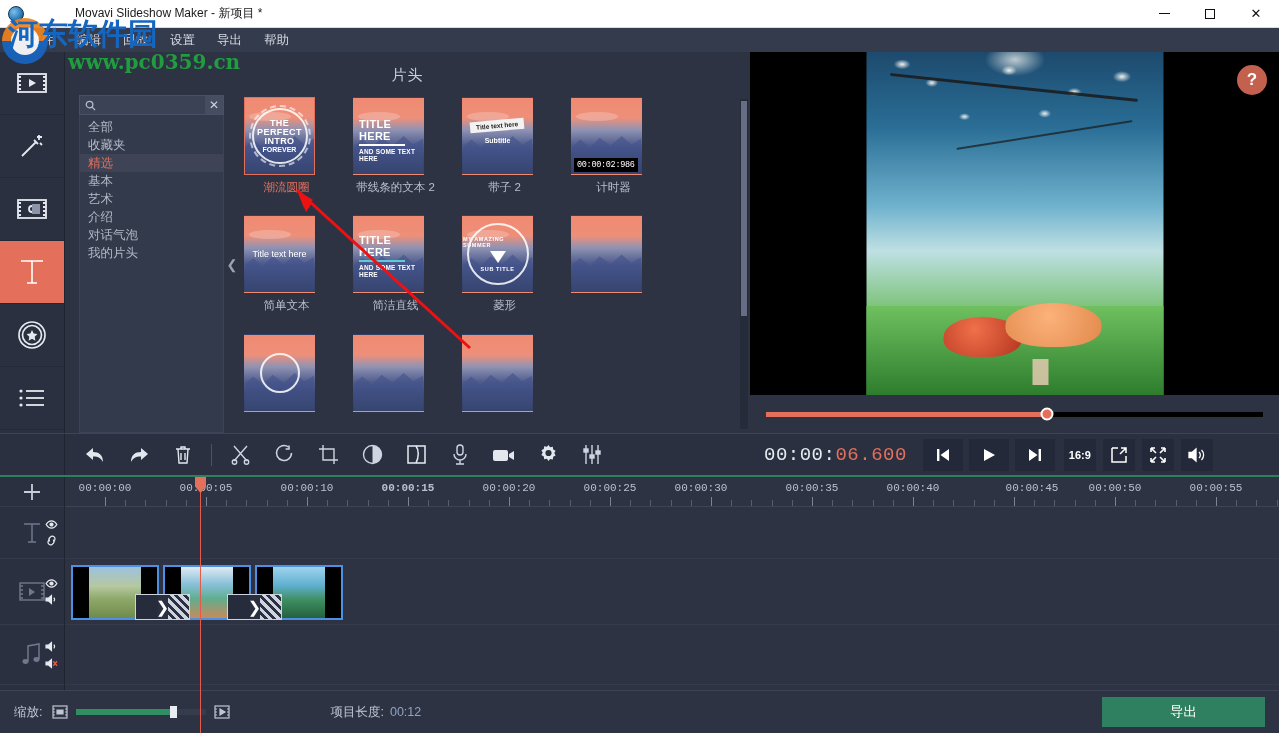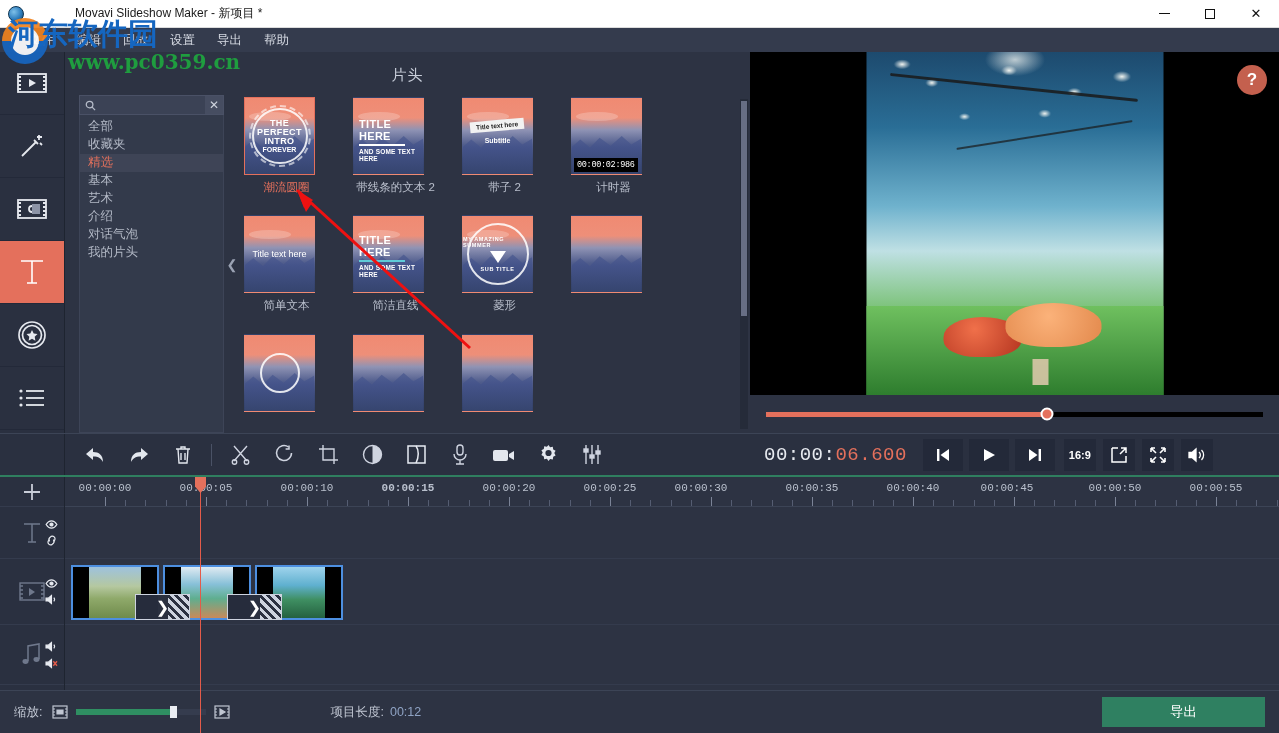--- a/index.html
+++ b/index.html
@@ -64,21 +64,21 @@
   #searchbox .mag{ margin:0 4px 0 5px; flex:none; }
   #searchbox input{
     flex:1; background:transparent; border:none; outline:none;
     color:#c8cdd8; font-size:11px; font-family:inherit; min-width:0;
   }
   #searchbox .xbtn{
     width:18px;height:100%;background:#464d61;display:flex;align-items:center;justify-content:center;
     color:#cfd4de;font-size:12px;flex:none;
   }
   #cat-list{ flex:1; background:#333a4b; border:1px solid #3d4457; border-top:none;
-             padding:3px 0; overflow:hidden;font-family:Liberation Mono, monospace; }
+             padding:3px 0; overflow:hidden; }
   .cat{ padding:1px 8px; font-size:12.5px; color:#b4bac7; line-height:1.28; }
   .cat.sel{ background:#3e4456; color:#e4705c; }
   #store-btn{
     margin-top:6px; height:28px; background:#333a4b; border:1px solid #3d4457;
     display:flex; align-items:center; justify-content:center; gap:7px;
     font-size:12.5px; color:#d3d8e2;
   }
 
   
   #collapse{
@@ -696,21 +696,21 @@
     <div id="ruler">
       <div class="lbl" style="left:40px;">00:00:00</div>
       <div class="lbl" style="left:141px;">00:00:05</div>
       <div class="lbl" style="left:242px;">00:00:10</div>
       <div class="lbl" style="left:343px;font-weight:bold;">00:00:15</div>
       <div class="lbl" style="left:444px;">00:00:20</div>
       <div class="lbl" style="left:545px;">00:00:25</div>
       <div class="lbl" style="left:636px;">00:00:30</div>
       <div class="lbl" style="left:747px;">00:00:35</div>
       <div class="lbl" style="left:848px;">00:00:40</div>
-      <div class="lbl" style="left:942px;">00:00:45</div>
+      <div class="lbl" style="left:967px;">00:00:45</div>
       <div class="lbl" style="left:1050px;">00:00:50</div>
       <div class="lbl" style="left:1151px;">00:00:55</div>
       <div id="ticks">
           <div class="tick maj" style="left: 40px;"></div>
           <div class="tick" style="left: 60.2px;"></div>
           <div class="tick" style="left: 80.4px;"></div>
           <div class="tick" style="left: 100.6px;"></div>
           <div class="tick" style="left: 120.8px;"></div>
           <div class="tick maj" style="left: 141px;"></div>
           <div class="tick" style="left: 161.2px;"></div>

